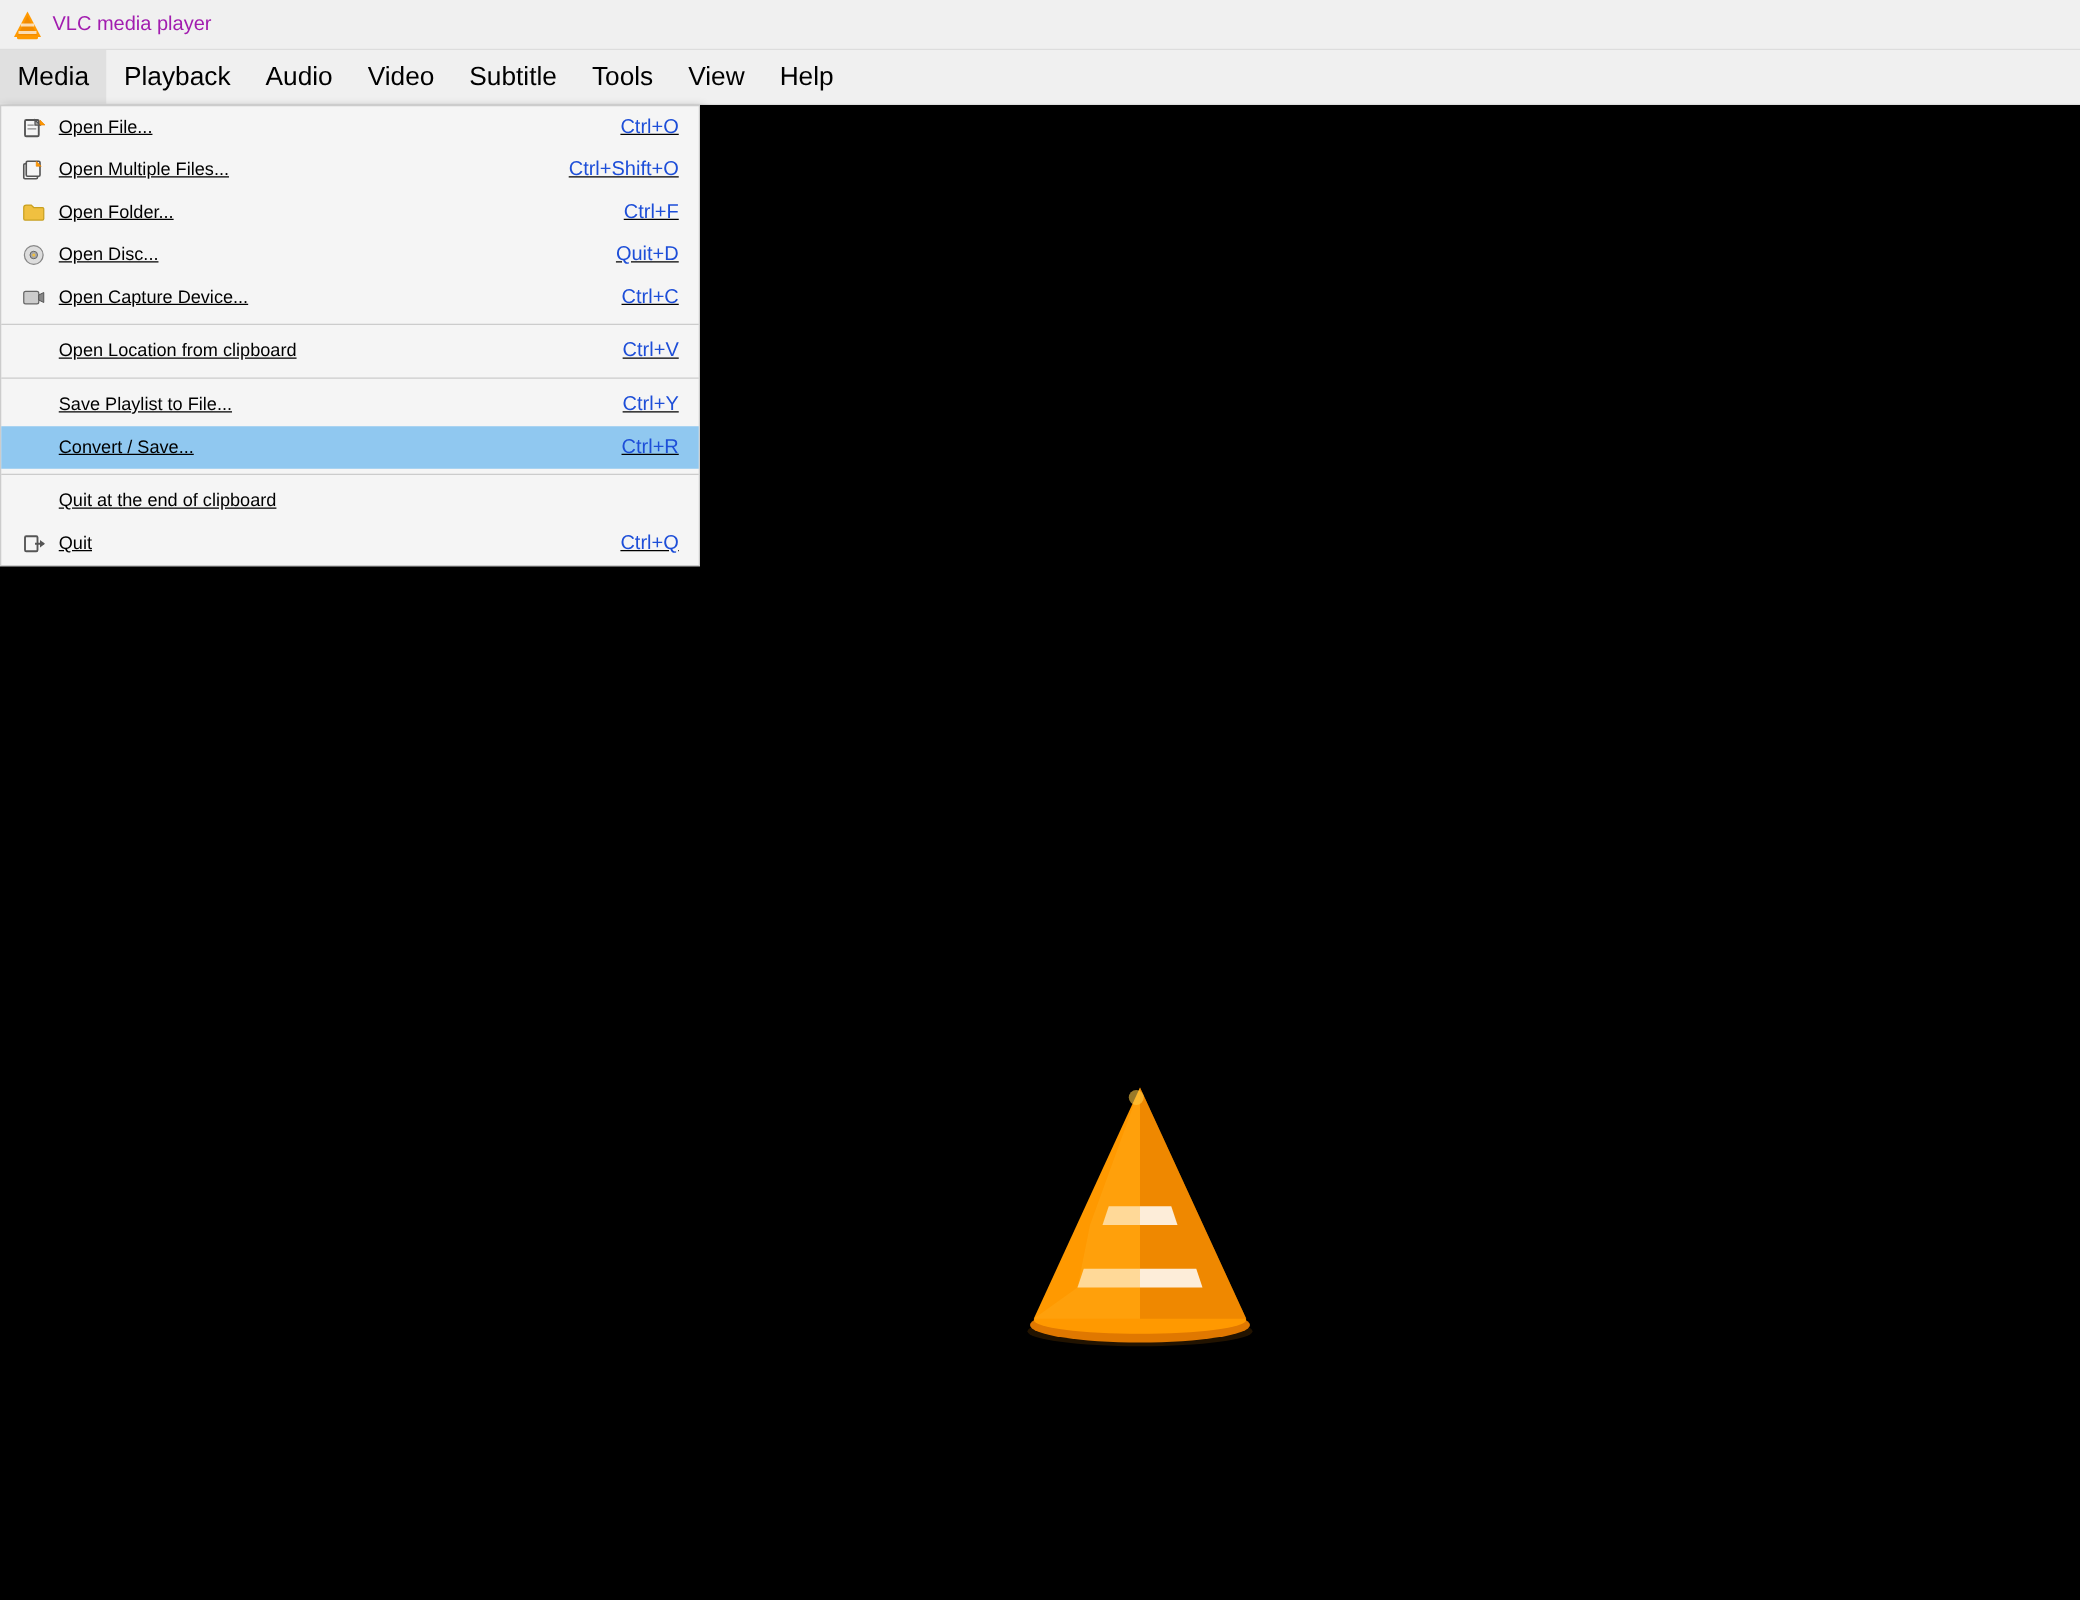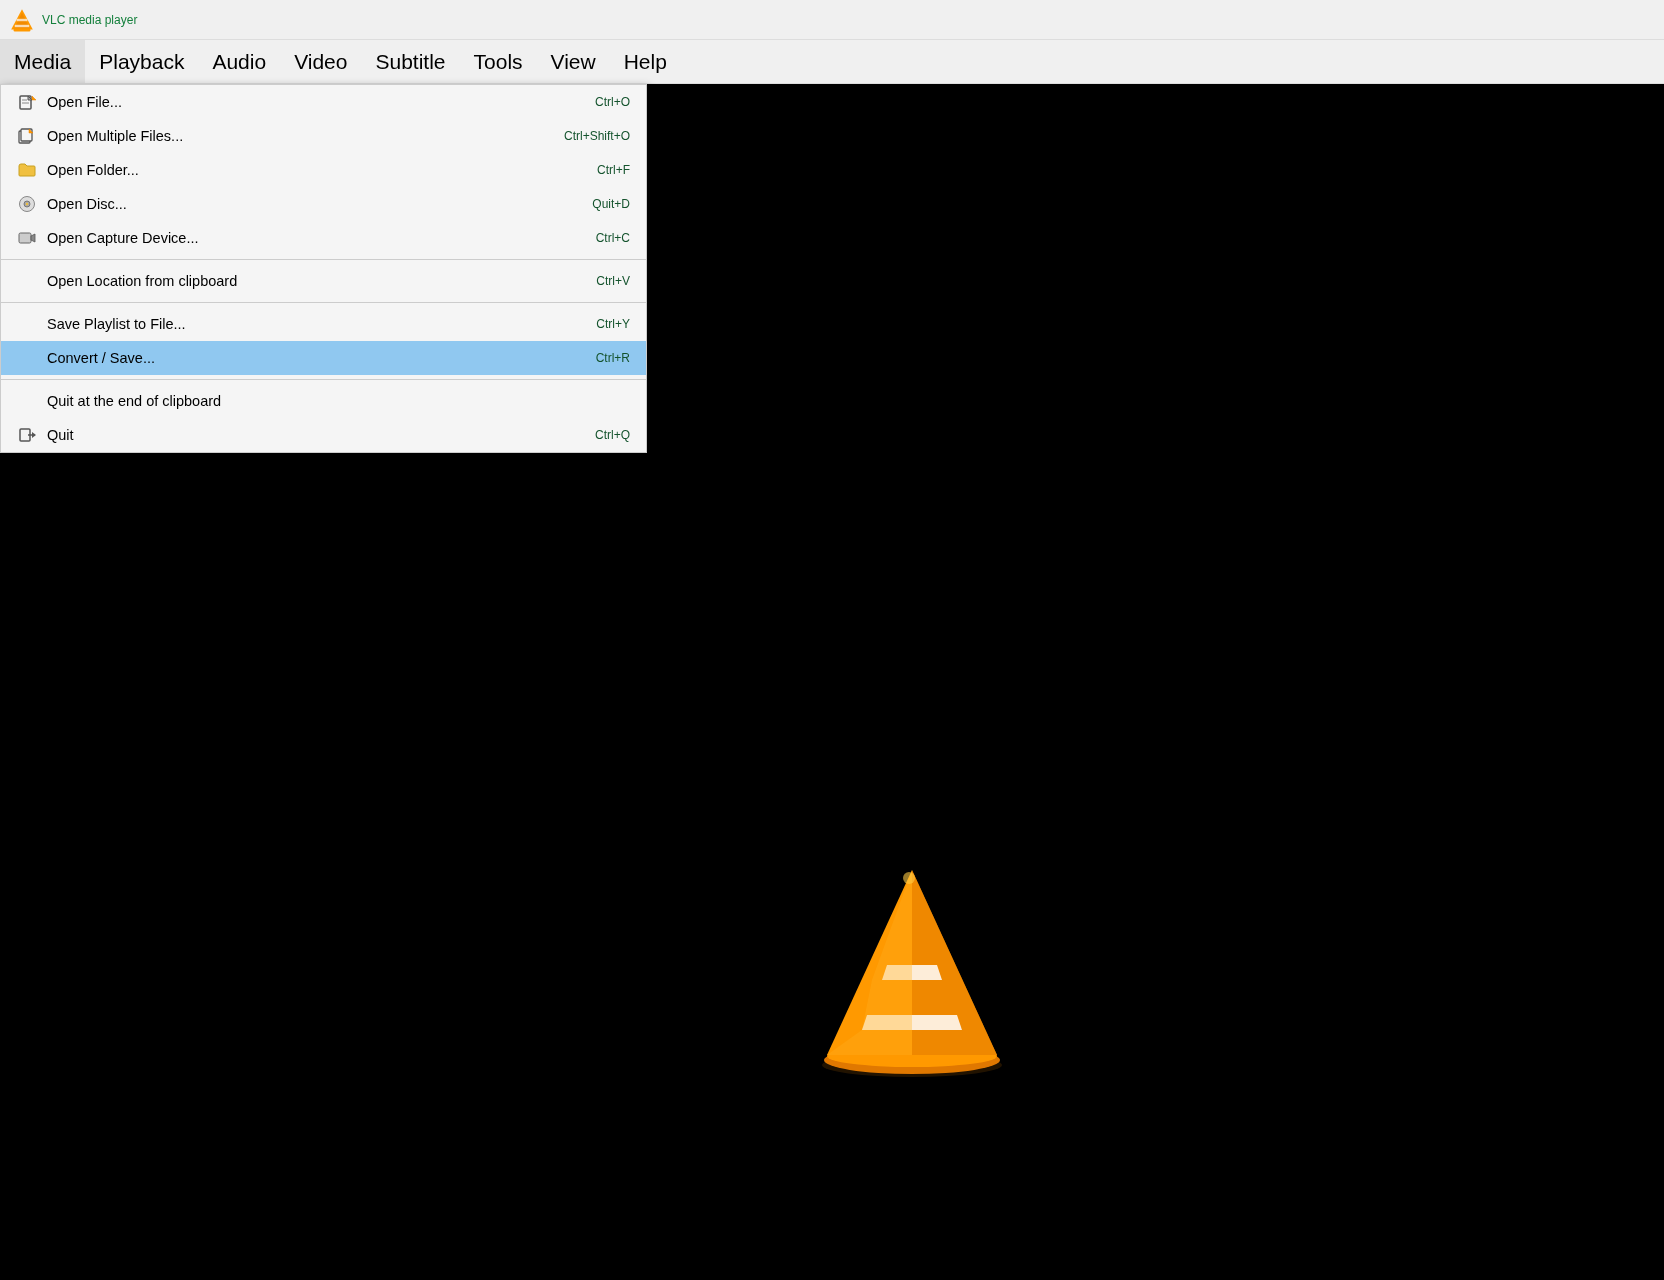--- a/index.html
+++ b/index.html
@@ -21,22 +21,22 @@
       align-items: center;
       padding: 0 10px;
       gap: 8px;
       border-bottom: 1px solid #ddd;
     }
     #title-bar .vlc-logo {
       width: 24px;
       height: 24px;
     }
     #title-bar span {
-      font-size: 12px;
-      color: #15803d;
+      font-size: 16px;
+      color: #a21caf;
     }
 
     
     #menu-bar {
       background: #f0f0f0;
       height: 44px;
       display: flex;
       align-items: stretch;
       border-bottom: 1px solid #ddd;
       position: relative;
@@ -56,39 +56,40 @@
     }
 
     
     #media-dropdown {
       position: absolute;
       top: 44px;
       left: 0;
       background: #f5f5f5;
       border: 1px solid #ccc;
       box-shadow: 2px 2px 8px rgba(0,0,0,0.3);
-      width: 647px;
+      width: 560px;
       z-index: 200;
+      text-decoration: underline;
     }
     .dropdown-item {
       display: flex;
       align-items: center;
       padding: 7px 16px;
       cursor: pointer;
       color: #000;
       font-size: 14.5px;
       gap: 10px;
     }
     .dropdown-item.highlighted {
       background: #90c8f0;
     }
     .dropdown-item .shortcut {
       margin-left: auto;
-      color: #14532d;
-      font-size: 12px;
+      color: #1d4ed8;
+      font-size: 16px;
       white-space: nowrap;
     }
     .dropdown-item .item-icon {
       width: 20px;
       height: 20px;
       display: flex;
       align-items: center;
       justify-content: center;
       flex-shrink: 0;
       color: #555;

